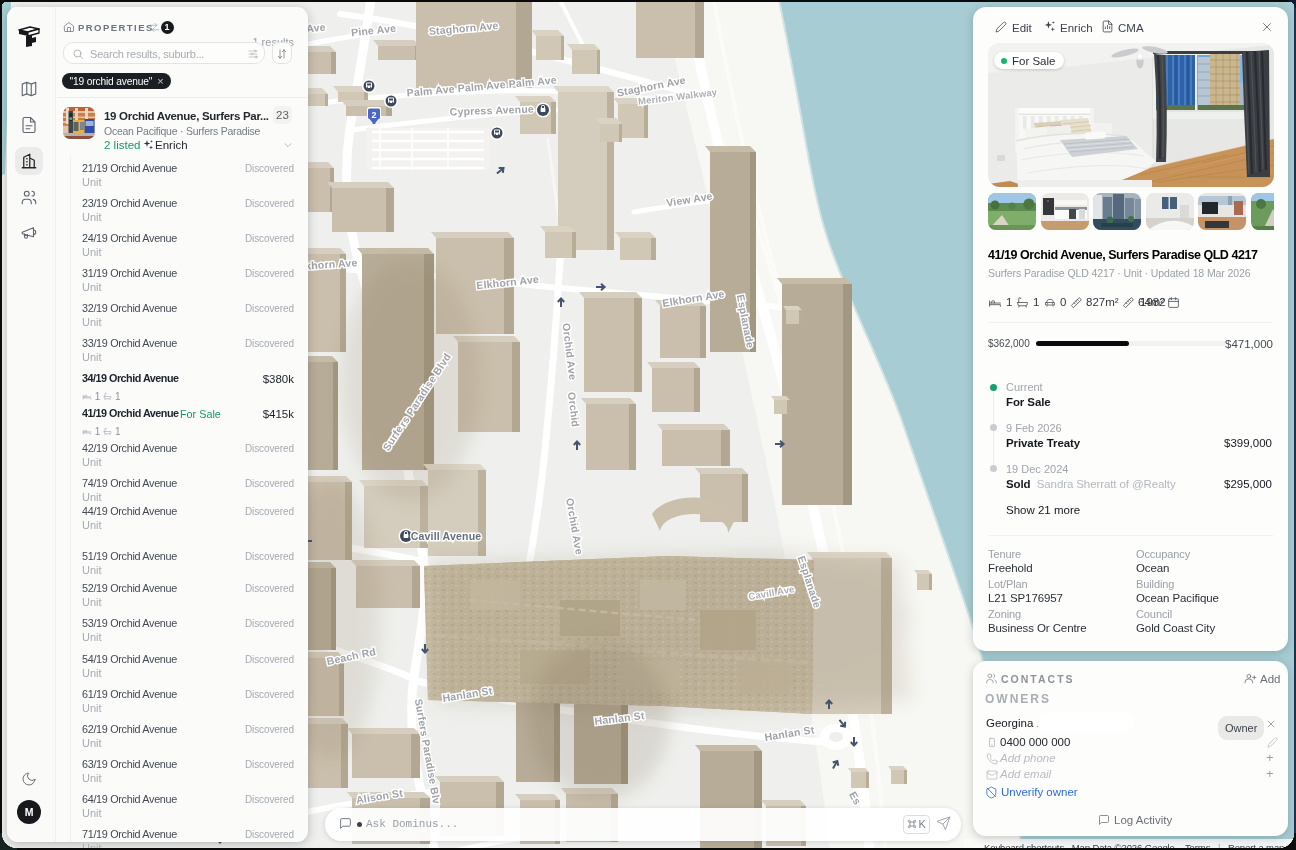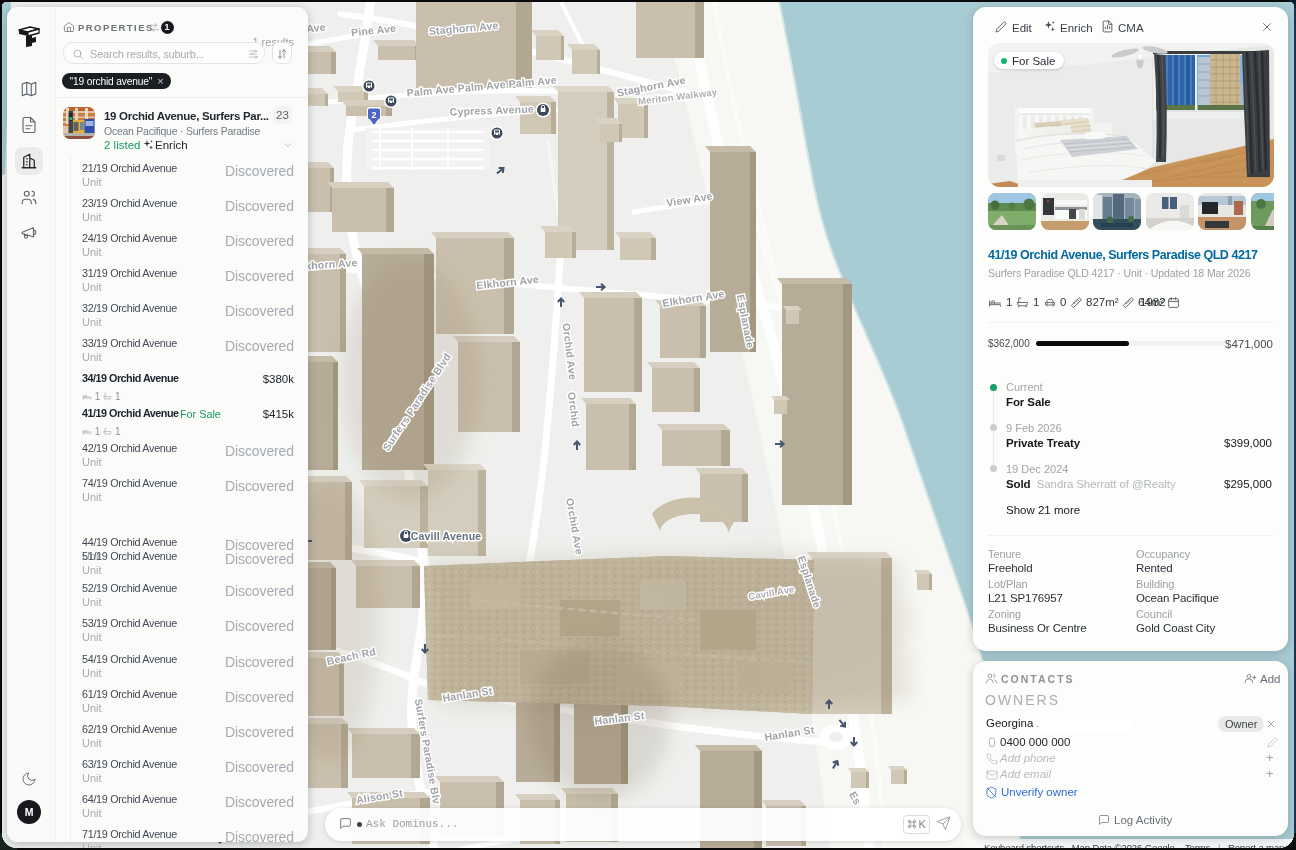--- a/index.html
+++ b/index.html
@@ -8,21 +8,21 @@
 #inner{position:absolute;left:-2px;top:-2px;width:1296px;height:850px}
 svg{display:block}
 .card{position:absolute;background:#fdfdfc;border-radius:13px;box-shadow:0 2px 10px rgba(30,40,50,.22)}
 .ico{stroke:#5f6670;stroke-width:1.5;fill:none;stroke-linecap:round;stroke-linejoin:round}
 .row{position:absolute;left:82px;width:212px;height:34px}
 .row svg{display:inline-block;vertical-align:-1px}
 .thumbs svg{display:inline-block}
 .ra{font-size:10.8px;color:#434a54;letter-spacing:-.3px}
 .rab{font-size:10.8px;color:#1c222b;font-weight:bold;letter-spacing:-.5px}
 .ru{font-size:11px;color:#a6abb2;margin-top:2px}
-.rd{position:absolute;right:0;top:1px;font-size:14px;color:#a6abb2;letter-spacing:-.1px}
+.rd{position:absolute;right:0;top:1px;font-size:10px;color:#a6abb2;letter-spacing:-.1px}
 .rp{position:absolute;right:0;top:1px;font-size:11.5px;color:#20262e}
 .fs{color:#169963;font-size:10.8px;position:absolute;left:98px;top:1px}
 .glab{font-size:11px;color:#9ba1a8;letter-spacing:-.1px}
 .gval{font-size:11.5px;color:#2a3038;margin-top:1px;letter-spacing:-.1px}
 .tl-date{font-size:11px;color:#a0a5ac}
 .tl-ev{font-size:11.5px;color:#15181d;font-weight:bold;letter-spacing:-.1px}
 .tl-amt{position:absolute;right:24px;font-size:11.5px;color:#15181d}
 </style></head><body>
 <div id="app">
     <div id="inner">
@@ -505,21 +505,21 @@
 <div class="row" style="top:442.1px">
         <div class="ra">42/19 Orchid Avenue</div>
         <div class="ru">Unit</div>
         <div class="rd">Discovered</div>
       </div>
 <div class="row" style="top:477.1px">
         <div class="ra">74/19 Orchid Avenue</div>
         <div class="ru">Unit</div>
         <div class="rd">Discovered</div>
       </div>
-<div class="row" style="top:536px">
+<div class="row" style="top:505px">
         <div class="ra">44/19 Orchid Avenue</div>
         <div class="ru">Unit</div>
         <div class="rd">Discovered</div>
       </div>
 <div class="row" style="top:550px">
         <div class="ra">51/19 Orchid Avenue</div>
         <div class="ru">Unit</div>
         <div class="rd">Discovered</div>
       </div>
 <div class="row" style="top:582.3px">
@@ -762,21 +762,21 @@
           <rect x="36" y="8" width="9" height="14" fill="#a96a4e"></rect>
         </svg><svg style="border-radius:8px" width="48" height="37" viewBox="0 0 48 37">
           <rect width="48" height="37" fill="#6d9a5d"></rect>
           <rect width="48" height="8" fill="#9fc6e2"></rect>
           <circle cx="38" cy="13" r="6" fill="#47703d"></circle>
           <circle cx="10" cy="11" r="5" fill="#4d7742"></circle>
           <path d="M12,37 L22,16 L32,37 Z" fill="#d3cec1"></path>
           <rect y="33" width="48" height="4" fill="#557e48"></rect>
         </svg>
 </div>
-<div class="abs" style="left:988px;top:248px;font-size:12.5px;font-weight:bold;color:#0369a1;letter-spacing:-.45px;white-space:nowrap">41/19 Orchid Avenue, Surfers Paradise QLD 4217</div>
+<div class="abs" style="left:988px;top:248px;font-size:12.5px;font-weight:bold;color:#000000;letter-spacing:-.45px;white-space:nowrap">41/19 Orchid Avenue, Surfers Paradise QLD 4217</div>
 <div class="abs" style="left:988px;top:266.5px;font-size:10.5px;color:#9ba1a8;letter-spacing:-.1px;white-space:nowrap">Surfers Paradise QLD 4217 · Unit · Updated 18 Mar 2026</div>
 
 <svg class="abs ico" style="left:988px;top:296px;stroke:#454c55" width="14" height="13" viewBox="0 0 24 24">
         <path d="M2 9 V19 M2 16 H22 V19 M2 13 H22 M6 13 V10 a1 1 0 0 1 1 -1 h3 a1 1 0 0 1 1 1 v3"></path>
       </svg>
 <div class="abs" style="left:1006px;top:295.5px;font-size:11.5px;color:#33393f">1</div>
 <svg class="abs ico" style="left:1016px;top:296px;stroke:#454c55" width="13" height="13" viewBox="0 0 24 24">
         <path d="M3 12 H21 V14 a4 4 0 0 1 -4 4 H7 a4 4 0 0 1 -4 -4 Z M5 12 V5 a2 2 0 0 1 4 0 M6 18 l-1 2.5 M18 18 l1 2.5"></path>
       </svg>
 <div class="abs" style="left:1033px;top:295.5px;font-size:11.5px;color:#33393f">1</div>
@@ -817,45 +817,45 @@
 <div class="abs tl-date" style="left:1006px;top:463px">19 Dec 2024</div>
 <div class="abs tl-ev" style="left:1006px;top:478px">Sold <span style="font-weight:normal;color:#b4b9bf;font-size:11.5px">&nbsp;Sandra Sherratt of @Realty</span></div>
 <div class="abs tl-amt" style="top:478px">$295,000</div>
 <div class="abs" style="left:1006px;top:504px;font-size:11.5px;color:#15181d">Show 21 more</div>
 
 <div class="abs" style="left:988px;top:535px;width:285px;height:1px;background:#f1f1ef"></div>
 
 <div class="abs glab" style="left:988px;top:548px">Tenure</div>
 <div class="abs gval" style="left:988px;top:561px">Freehold</div>
 <div class="abs glab" style="left:1136px;top:548px">Occupancy</div>
-<div class="abs gval" style="left:1136px;top:561px">Rented</div>
+<div class="abs gval" style="left:1136px;top:561px">Ocean</div>
 <div class="abs glab" style="left:988px;top:578px">Lot/Plan</div>
 <div class="abs gval" style="left:988px;top:591px">L21 SP176957</div>
 <div class="abs glab" style="left:1136px;top:578px">Building</div>
 <div class="abs gval" style="left:1136px;top:591px">Ocean Pacifique</div>
 <div class="abs glab" style="left:988px;top:608px">Zoning</div>
 <div class="abs gval" style="left:988px;top:621px">Business Or Centre</div>
 <div class="abs glab" style="left:1136px;top:608px">Council</div>
 <div class="abs gval" style="left:1136px;top:621px">Gold Coast City</div>
 
 <div class="card" style="left:973px;top:661px;width:315px;height:175px"></div>
 <svg class="abs ico" style="left:985px;top:672px;stroke:#8d939b" width="13" height="13" viewBox="0 0 24 24">
         <circle cx="9" cy="7" r="3.5"></circle>
         <path d="M3 20 v-1 a5 5 0 0 1 5 -5 h2 a5 5 0 0 1 5 5 v1 M16 4 a3.5 3.5 0 0 1 0 6.5 M21 20 v-1 a5 5 0 0 0 -3 -4.5"></path>
       </svg>
 <div class="abs" style="left:1001px;top:673px;font-size:10.5px;font-weight:bold;letter-spacing:2px;color:#8d939b">CONTACTS</div>
 <svg class="abs ico" style="left:1244px;top:672px;stroke:#6a7078" width="13" height="13" viewBox="0 0 24 24">
         <circle cx="9" cy="8" r="3.5"></circle>
         <path d="M2 20 v-1 a6 6 0 0 1 6 -6 h2 a6 6 0 0 1 6 6 v1 M19 7 v6 M16 10 h6"></path>
       </svg>
 <div class="abs" style="left:1260px;top:673px;font-size:11.5px;color:#6a7078">Add</div>
-<div class="abs" style="left:985px;top:691.5px;font-size:14px;font-weight:normal;letter-spacing:2px;color:#a9aeb5">OWNERS</div>
+<div class="abs" style="left:985px;top:691.5px;font-size:12px;font-weight:bold;letter-spacing:2px;color:#a9aeb5">OWNERS</div>
 <div class="abs" style="left:986px;top:717px;font-size:11.5px;color:#15181d">Georgina .</div>
 <div class="abs" style="left:1037px;top:713px;width:97px;height:19px;background:#fff;border-radius:10px"></div>
-<div class="abs" style="left:1218px;top:716px;height:16px;border-radius:9px;background:#e9e9e8;padding:0 7px;display:flex;align-items:center;font-size:11px;color:#3c434c">Owner</div>
+<div class="abs" style="left:1218px;top:716px;height:24px;border-radius:9px;background:#e9e9e8;padding:0 7px;display:flex;align-items:center;font-size:11px;color:#3c434c">Owner</div>
 <svg class="abs ico" style="left:1266px;top:719px;stroke:#6a7078" width="10" height="10" viewBox="0 0 24 24">
         <path d="M5 5 L19 19 M19 5 L5 19"></path>
       </svg>
 <svg class="abs ico" style="left:987px;top:736px;stroke:#9aa0a7" width="10" height="13" viewBox="0 0 24 24">
         <rect x="6" y="2" width="12" height="20" rx="2"></rect>
         <path d="M11 18 h2"></path>
       </svg>
 <div class="abs" style="left:1000px;top:736px;font-size:11.5px;color:#23282f">0400 000 000</div>
 <svg class="abs ico" style="left:1267px;top:737px;stroke:#b3b8be" width="11" height="11" viewBox="0 0 24 24">
         <path d="M17 3 a2.8 2.8 0 0 1 4 4 L7.5 20.5 2 22 l1.5 -5.5 Z"></path>

